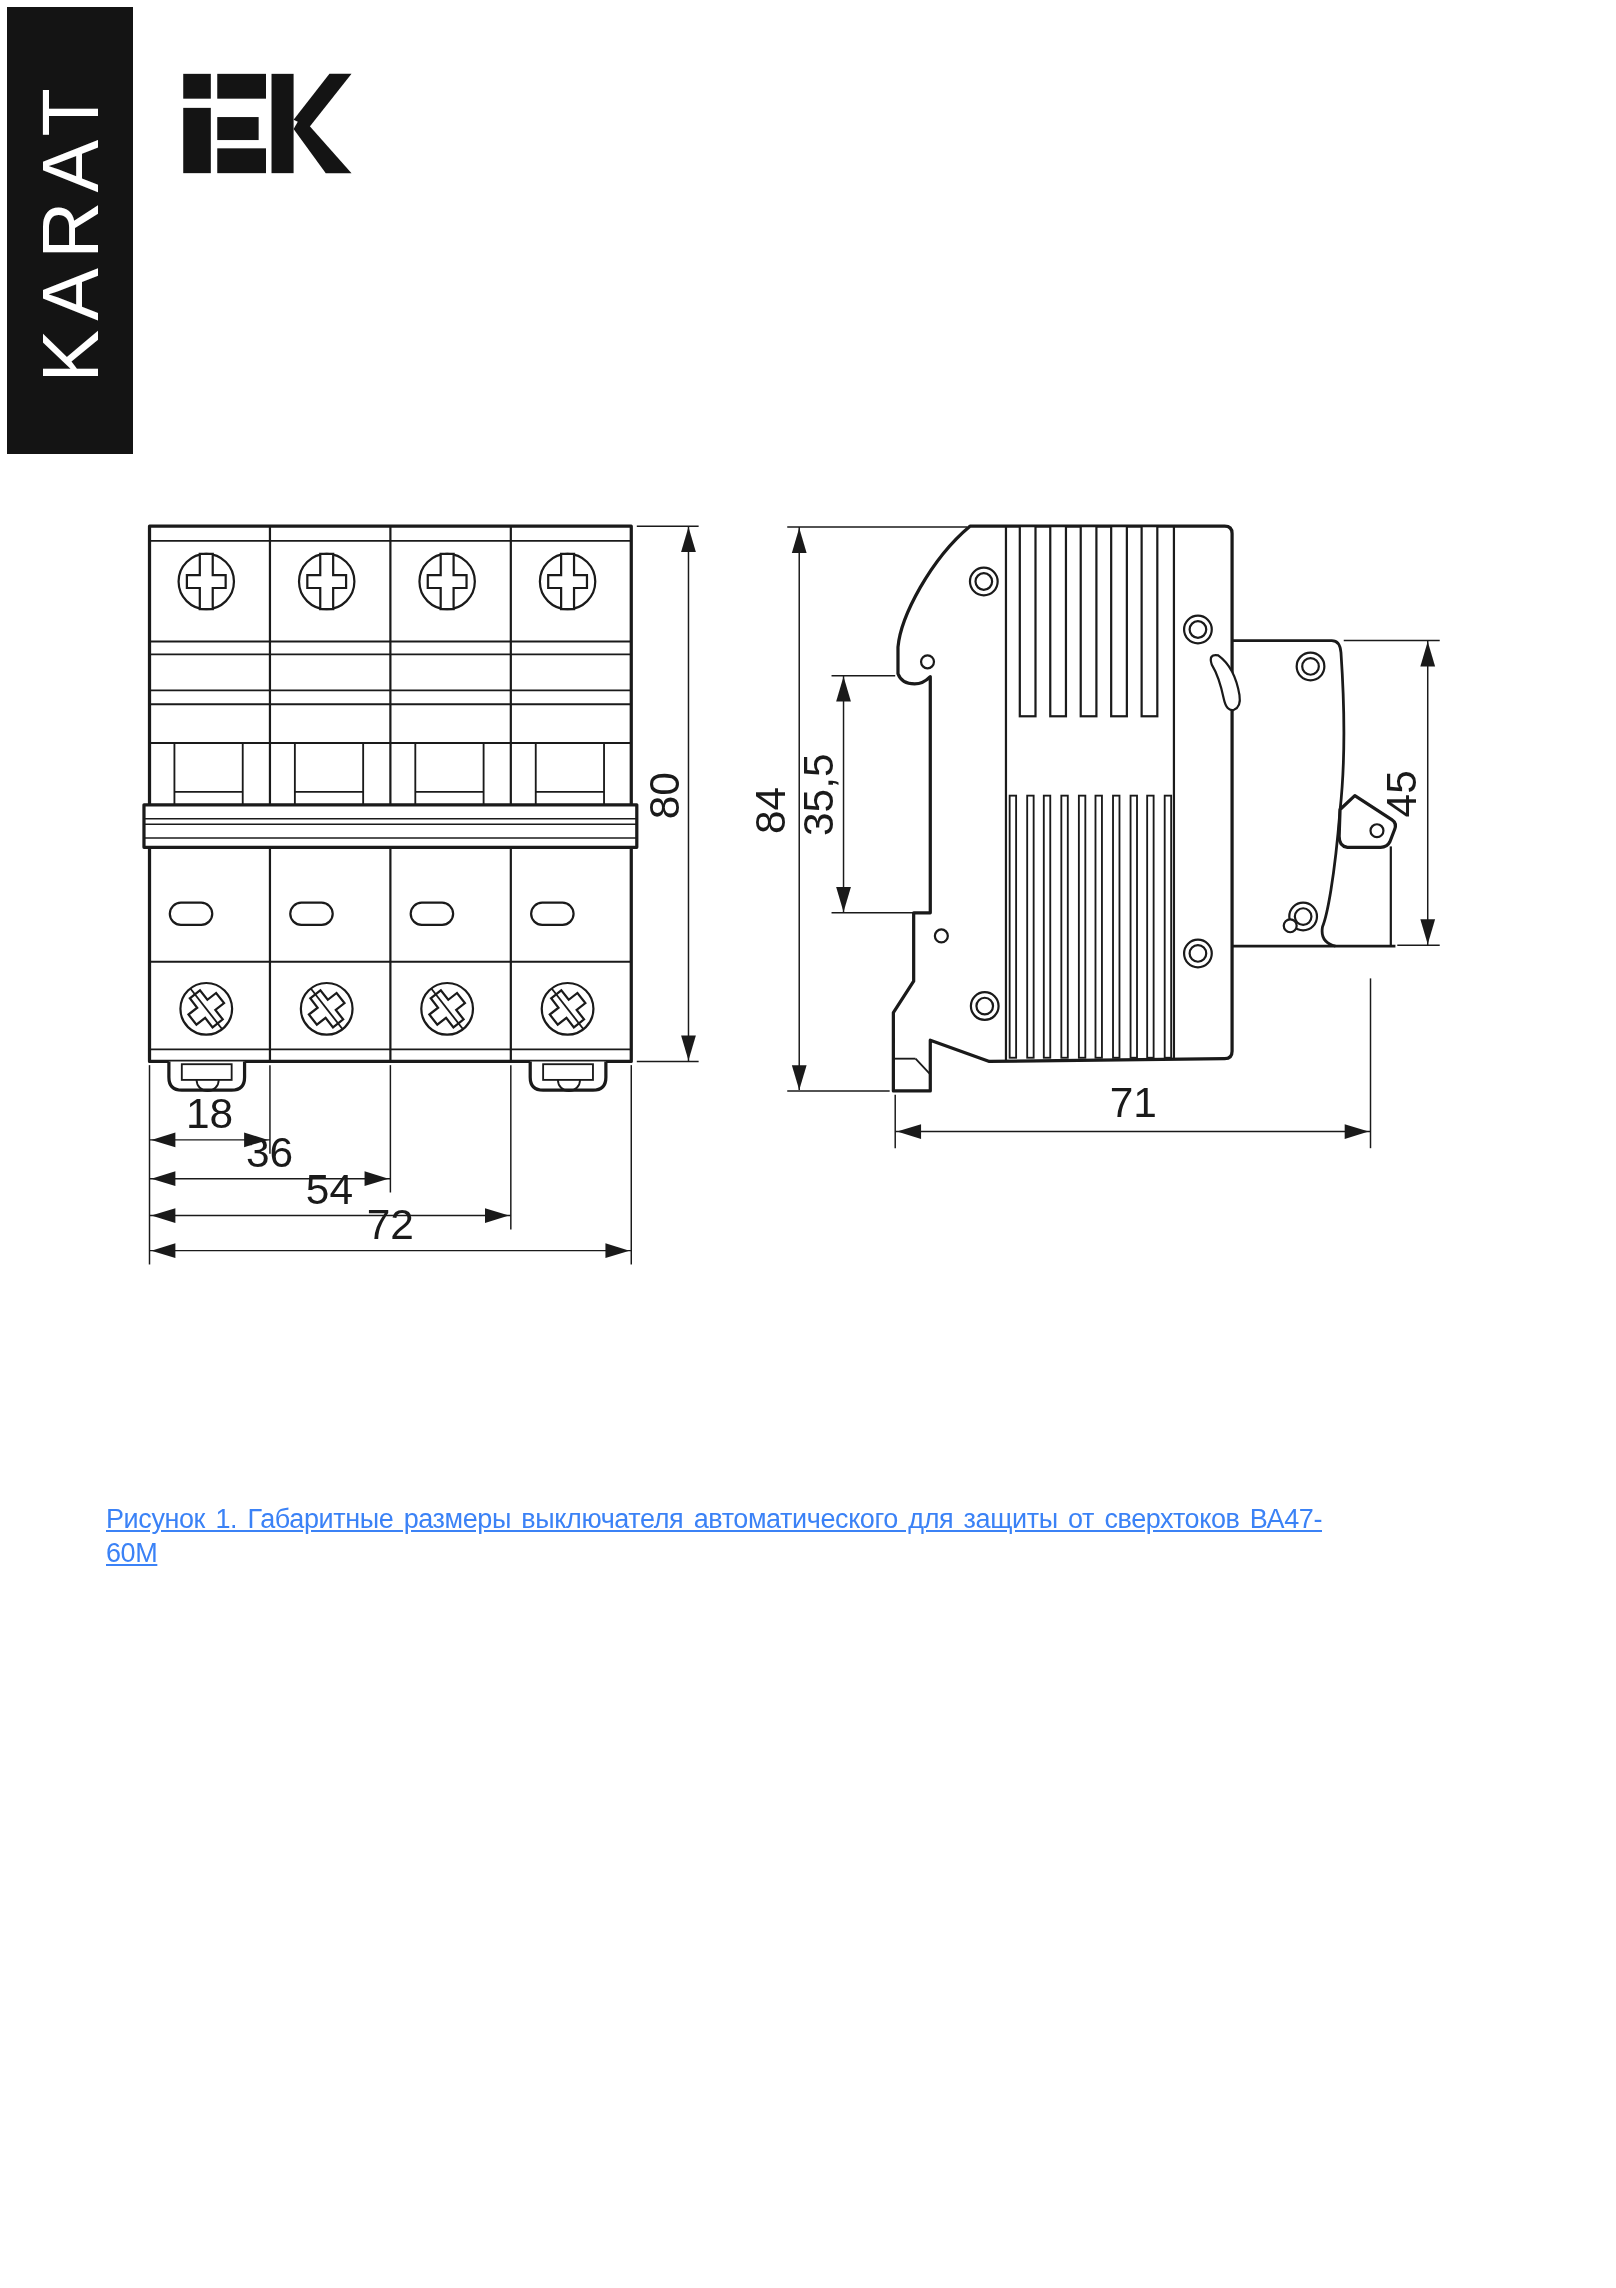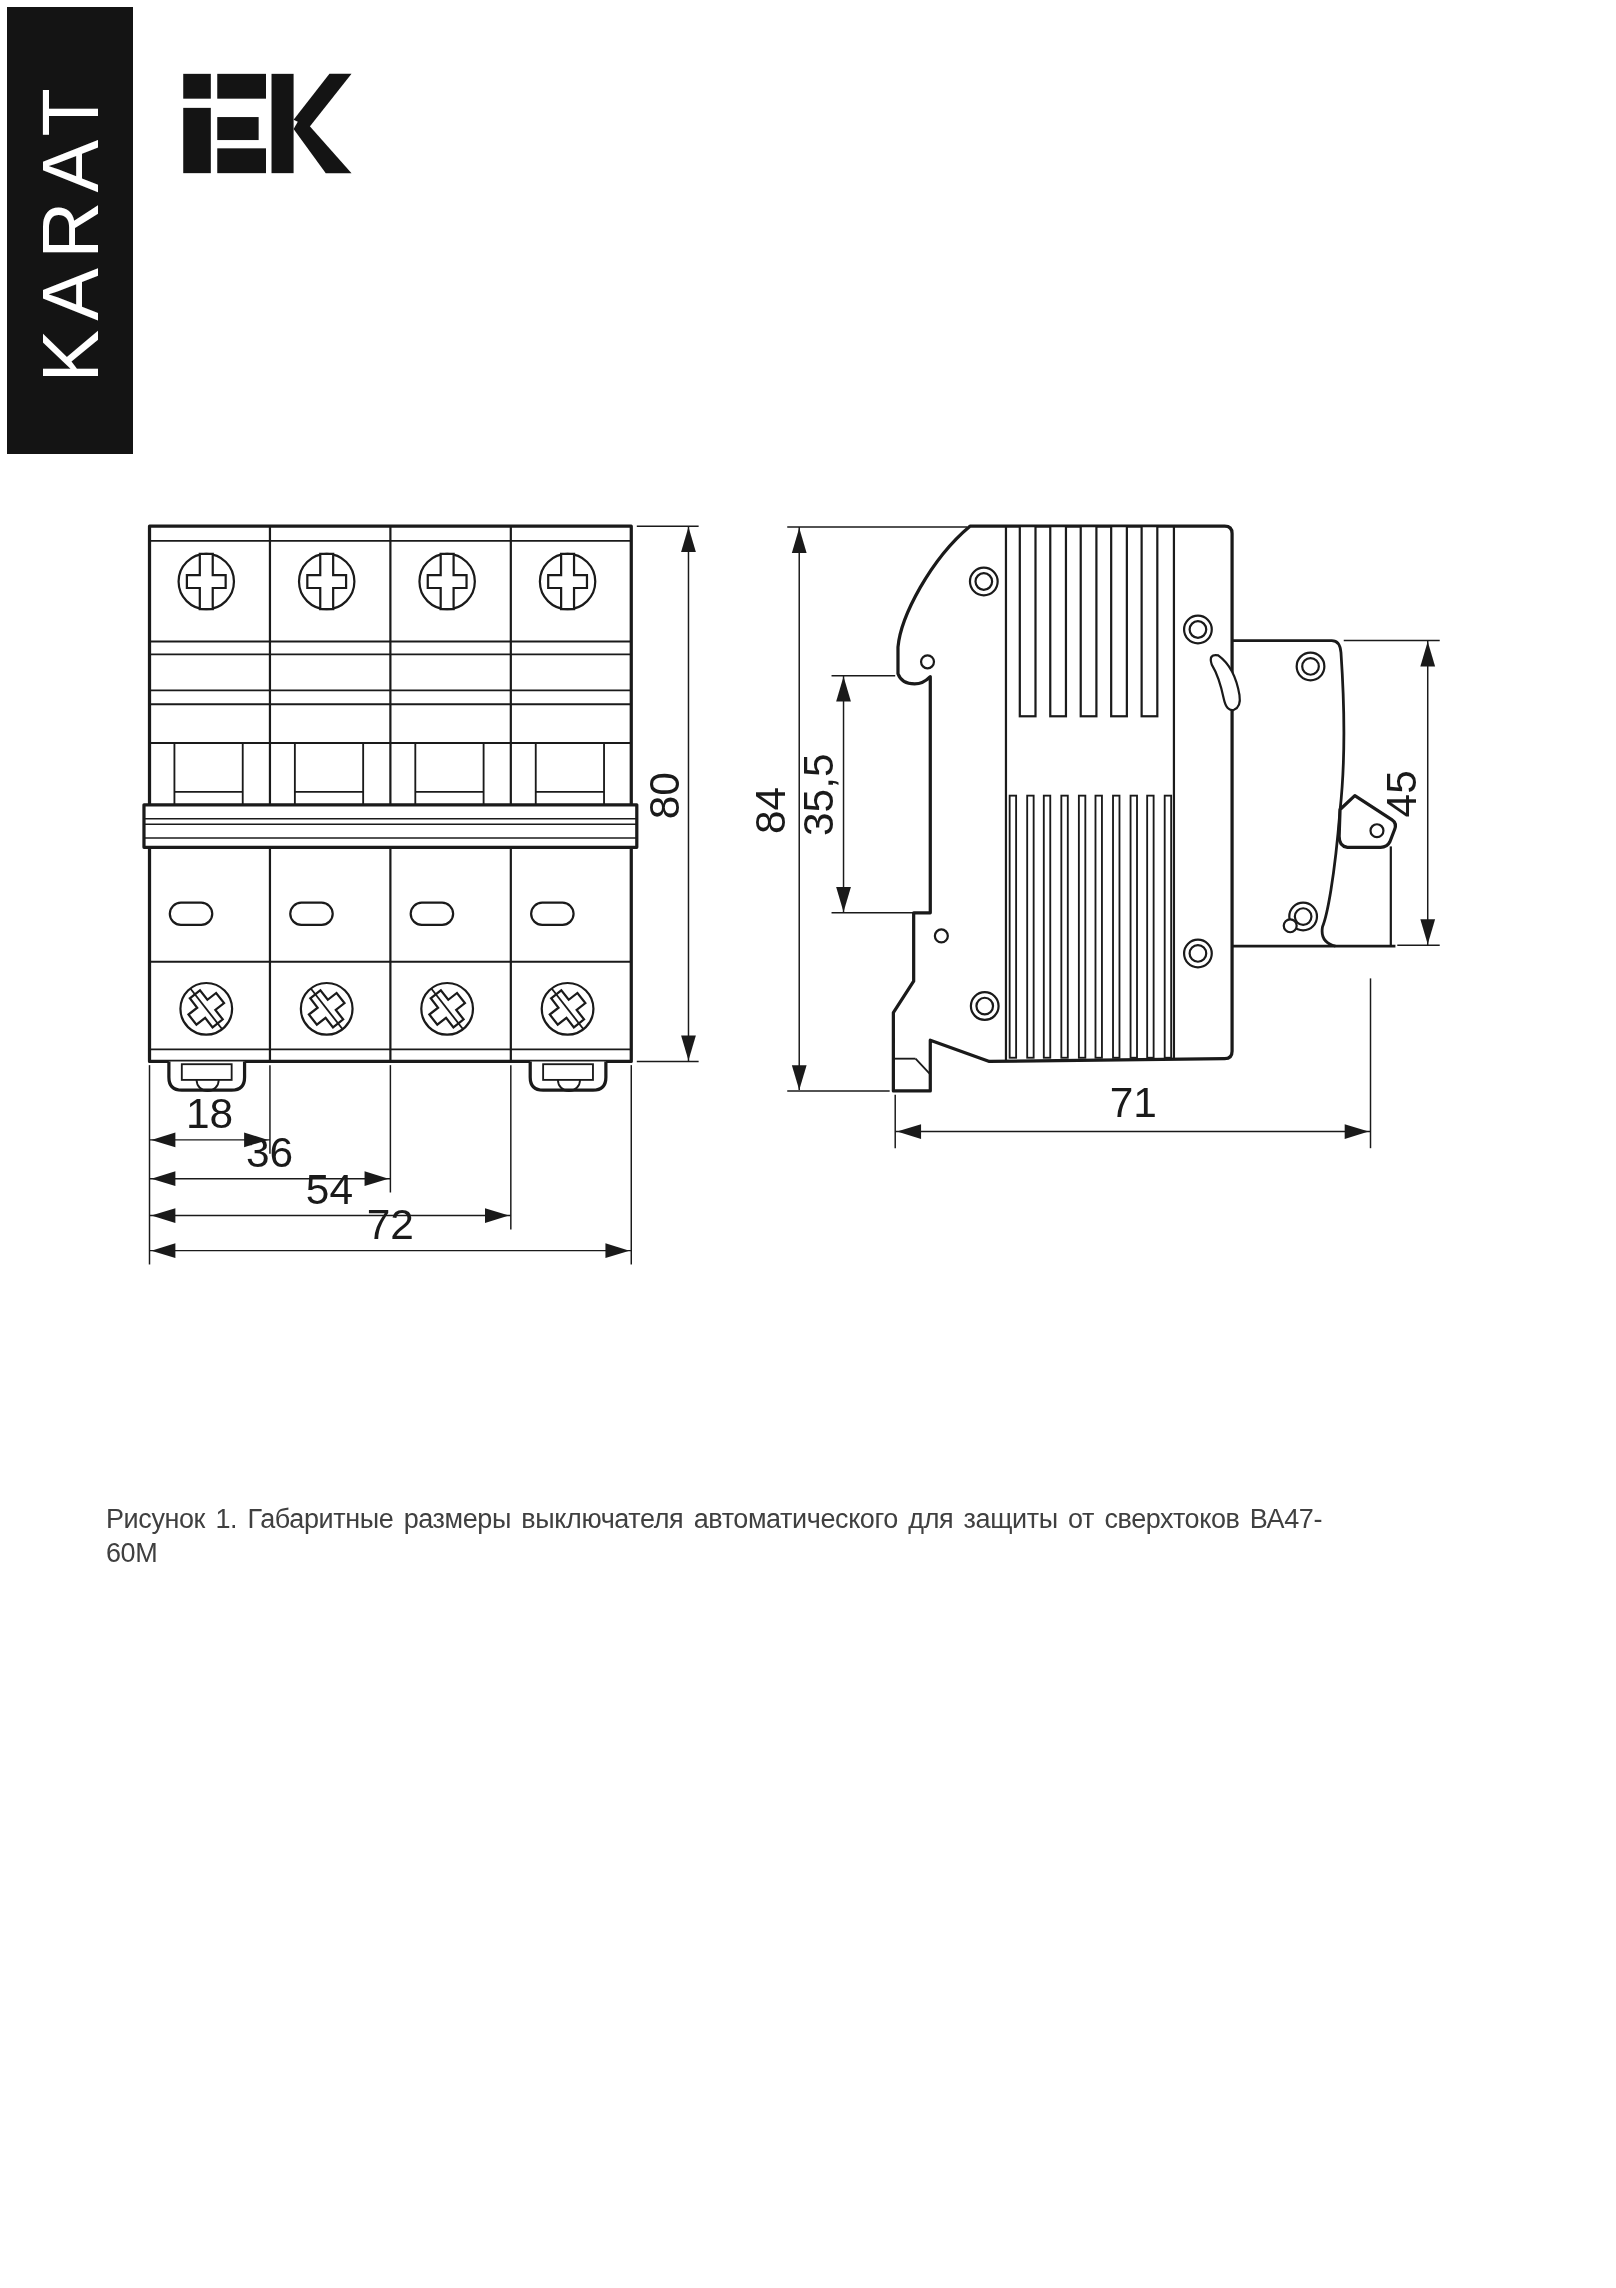--- a/index.html
+++ b/index.html
@@ -27,22 +27,22 @@
   #drawing .midw{fill:#ffffff;stroke:#1a1a1a;stroke-width:2.4;}
   #drawing .thin{fill:none;stroke:#1a1a1a;stroke-width:2;}
   #drawing .hair{fill:none;stroke:#1a1a1a;stroke-width:1.6;}
   #drawing .arrow{fill:#1a1a1a;stroke:none;}
   #drawing text.dim{
     font-family:"Liberation Sans",sans-serif;font-size:46px;fill:#1a1a1a;
   }
   
   #caption{
     position:absolute;left:106px;top:1503px;width:1216px;
-    font-size:27px;letter-spacing:-0.4px;color:#404040;
-    text-align:justify;text-align-last:justify;line-height:1.25;
+    font-size:27px;letter-spacing:-0.4px;color:#3b82f6;
+    text-align:justify;text-align-last:justify;line-height:1.25;text-decoration:underline;
   }
 </style>
 </head>
 <body>
 
 <div id="page">
 
   <div id="banner">
     <span class="vtext">KARAT</span>
   </div>

